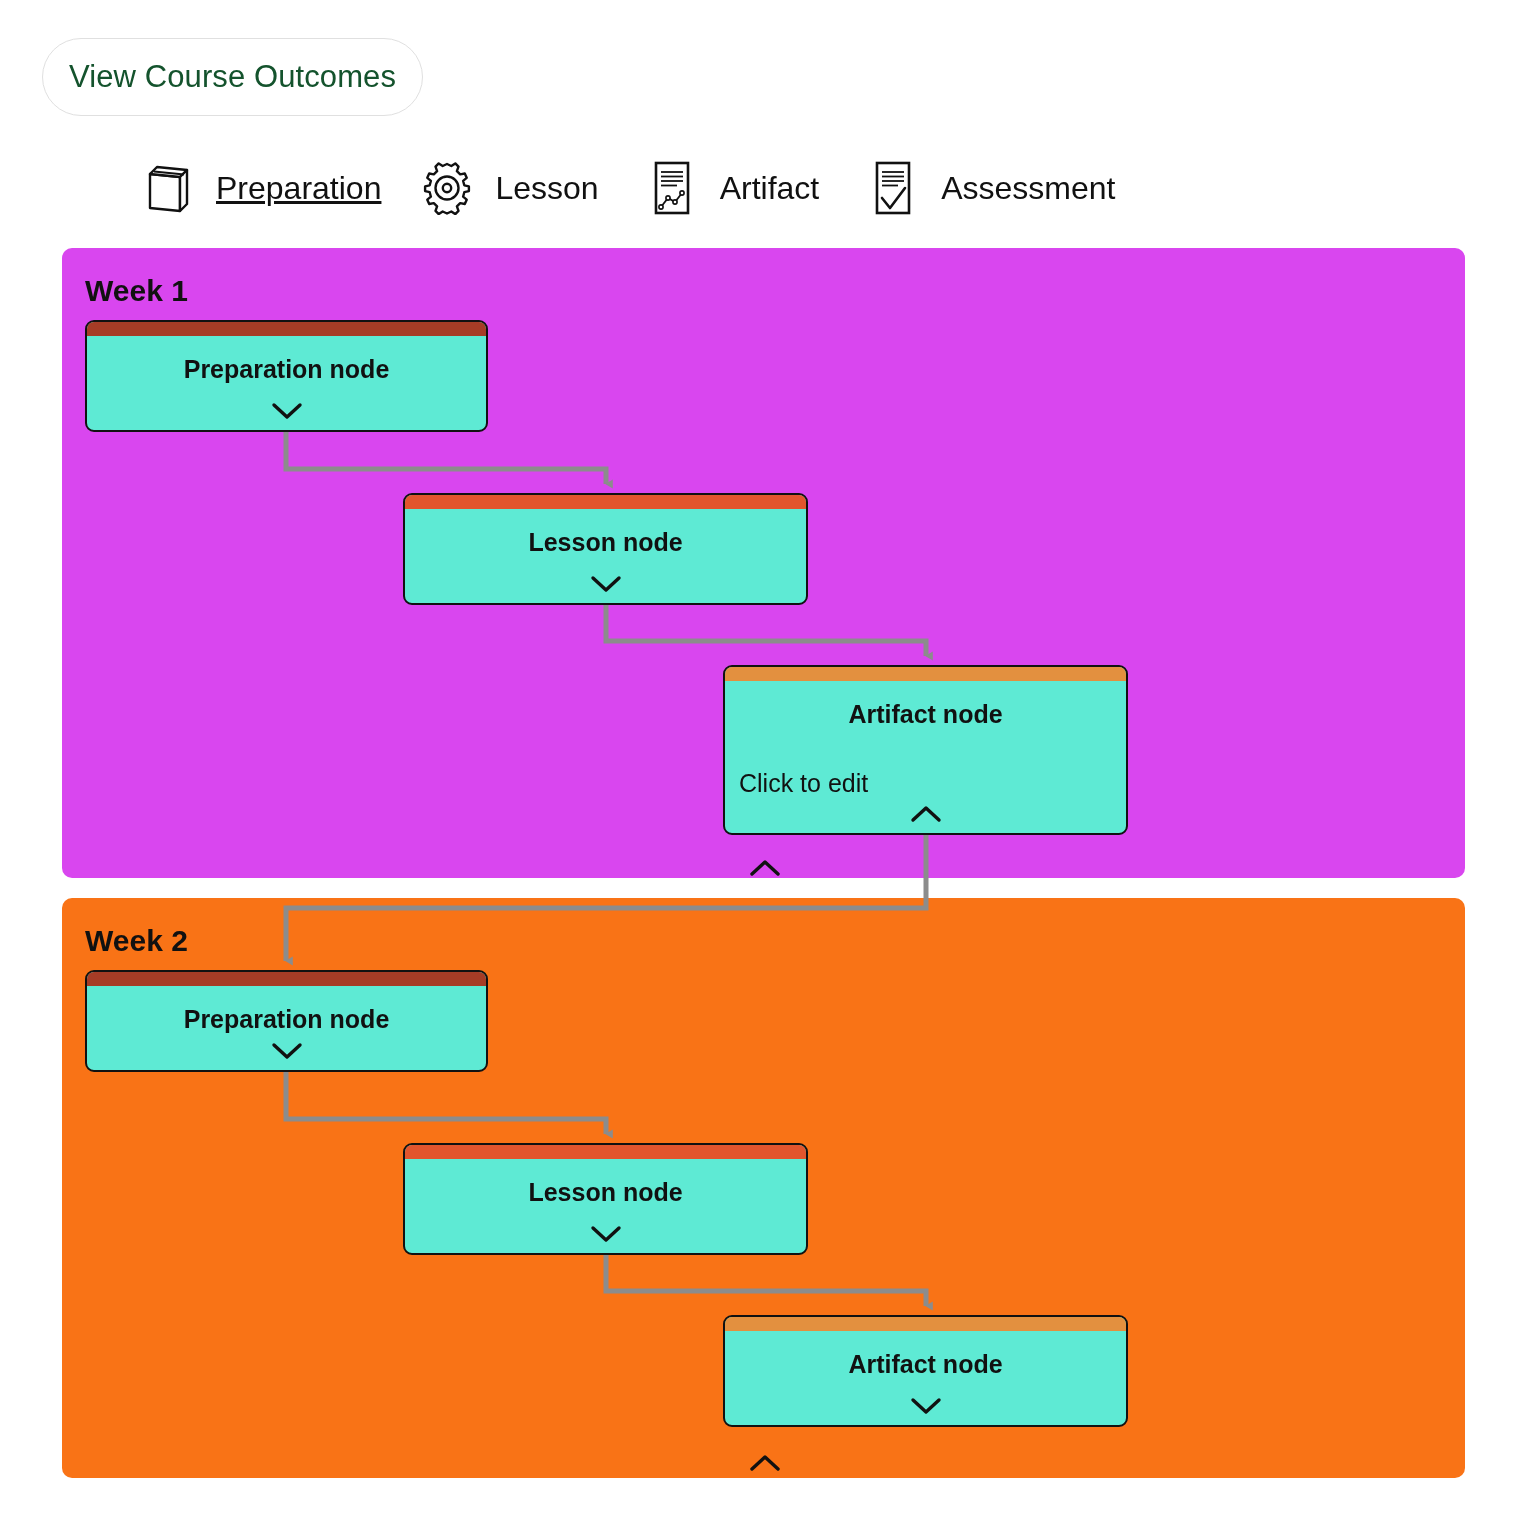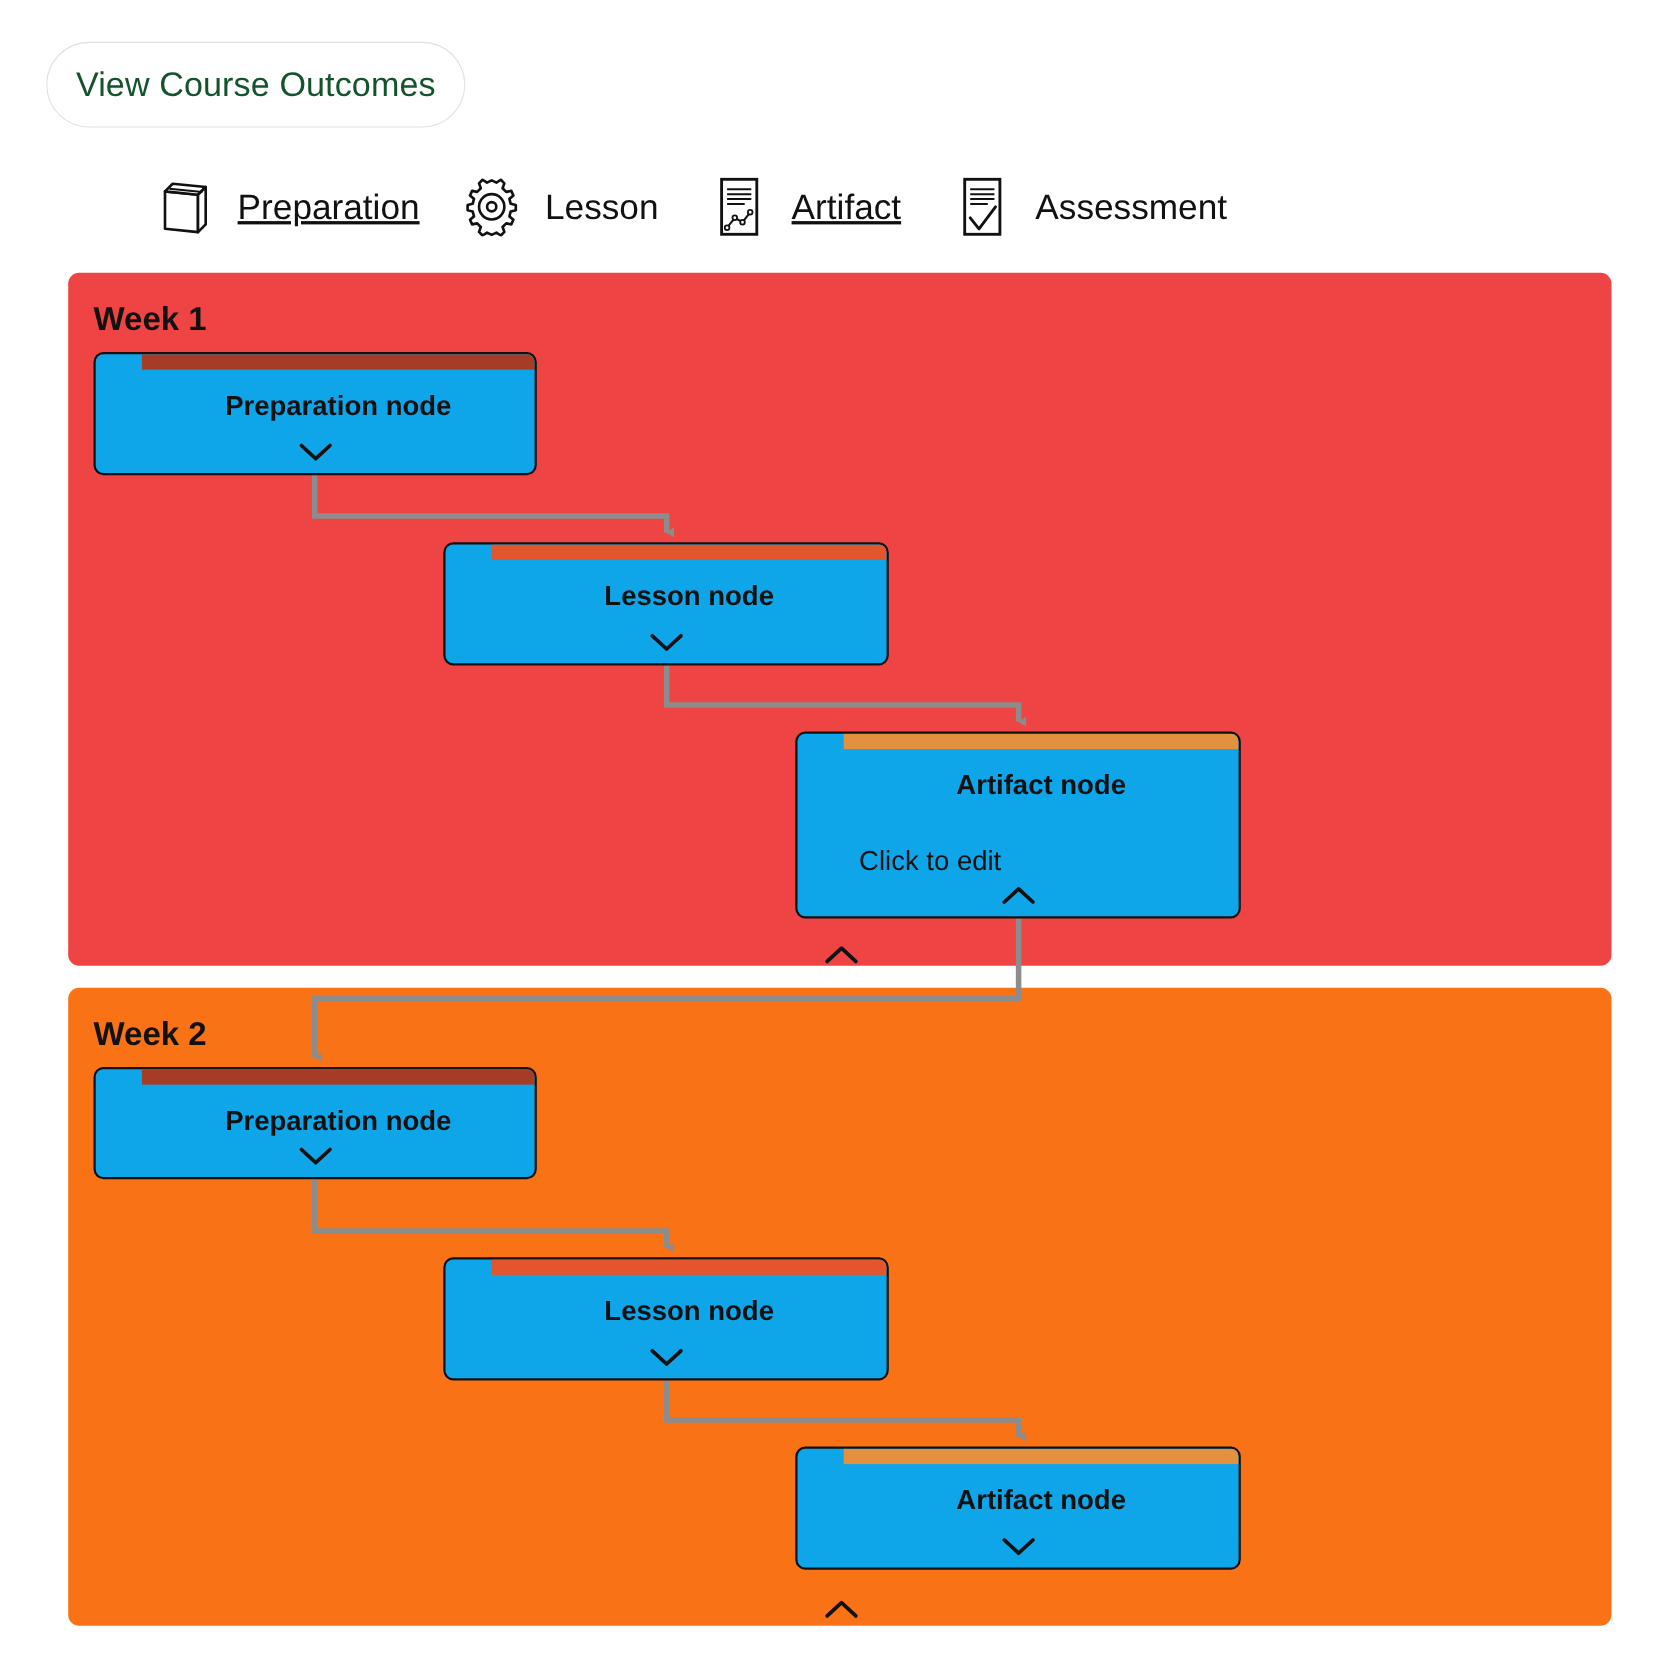--- a/index.html
+++ b/index.html
@@ -67,59 +67,58 @@
     justify-content: center;
   }
   .legend-label {
     font-size: 32px;
     color: #111111;
     margin-left: 20px;
     white-space: nowrap;
   }
   .legend-item.prep   { margin-right: 38px; text-decoration: underline; }
   .legend-item.lesson { margin-right: 45px; }
-  .legend-item.artifact { margin-right: 46px; text-decoration: underline; }
+  .legend-item.artifact { margin-right: 46px; }
 
   
   .week {
     position: absolute;
     left: 62px;
     width: 1403px;
     border-radius: 10px;
     box-sizing: border-box;
   }
   .week-1 {
     top: 248px;
     height: 630px;
-    background: #ef4444;
+    background: #d946ef;
   }
   .week-2 {
     top: 898px;
     height: 580px;
     background: #f97316;
   }
   .week-title {
     position: absolute;
     left: 23px;
     top: 26px;
     font-size: 30px;
     font-weight: bold;
     color: #111111;
   }
 
   
   .node {
     position: absolute;
     box-sizing: border-box;
-    background: #0ea5e9;
+    background: #5eead4;
     border: 2.5px solid #111111;
     border-radius: 9px;
     overflow: hidden;
     cursor: pointer;
-    padding-left: 42px;
   }
   .node-bar {
     height: 14px;
     width: 100%;
   }
   .node-bar.prep     { background: #a63c26; }
   .node-bar.lesson   { background: #e2552d; }
   .node-bar.artifact { background: #e3903f; }
   .node-title {
     text-align: center;

